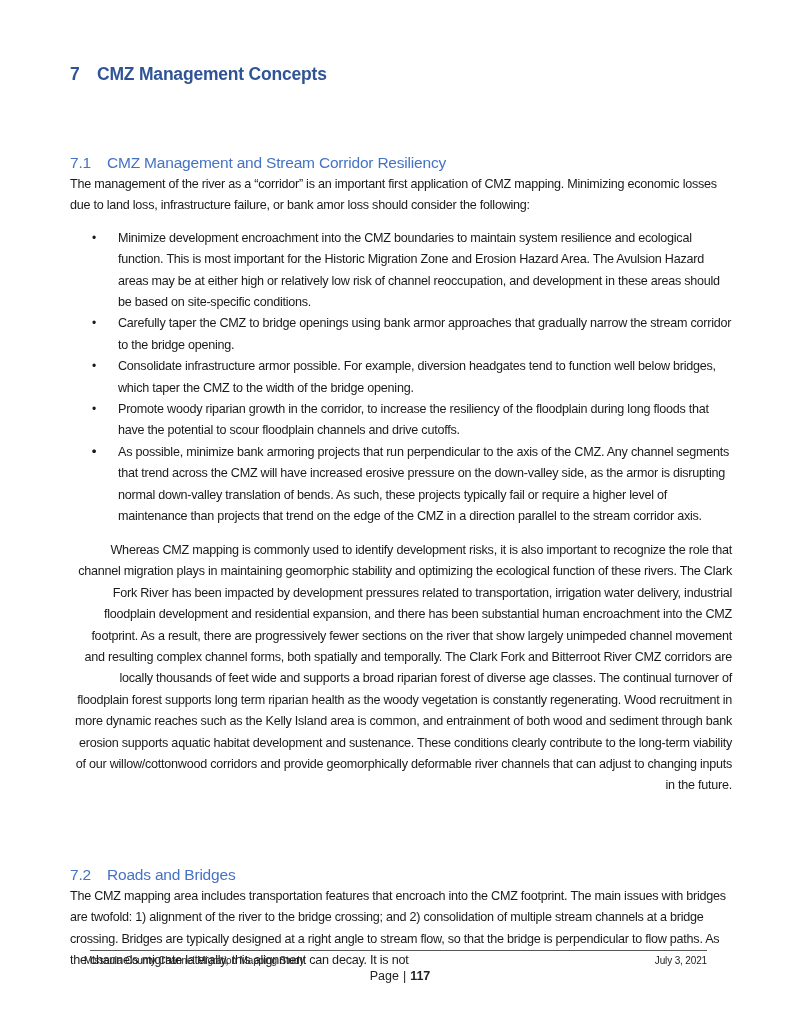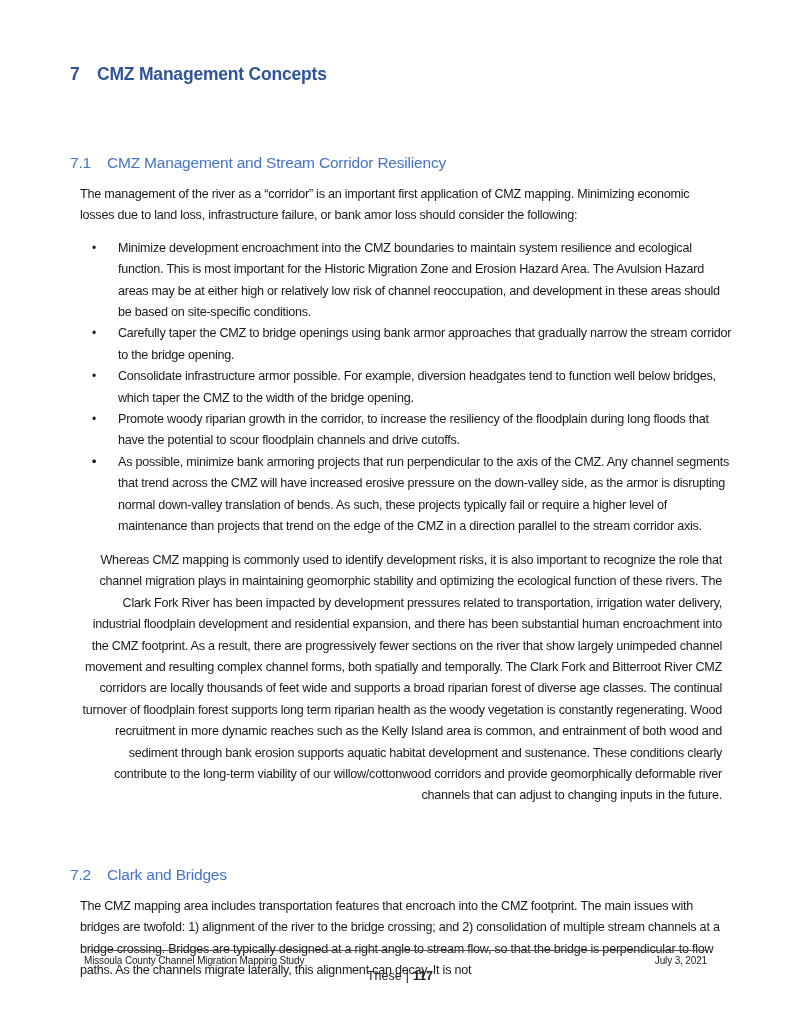--- a/index.html
+++ b/index.html
@@ -11,21 +11,21 @@
     .h1 {
       position: absolute; left: 0; top: 64px; margin: 0;
       font-size: 17.5px; font-weight: bold; color: #2f5496; letter-spacing: -0.2px;
     }
     .h1 .num { display: inline-block; width: 27px; }
     .h2 {
       margin: 0; font-size: 15.5px; font-weight: normal; color: #4472c4; letter-spacing: -0.2px;
     }
     .h2 .num { display: inline-block; width: 37px; margin-top: 48px; }
     .p {
-      margin: 10px; font-size: 12.6px; line-height: 21.4px; letter-spacing: -0.25px;
+      margin: 0; font-size: 12.6px; line-height: 21.4px; letter-spacing: -0.25px;
     }
     .sec71 { position: absolute; left: 0; top: 104px; width: 662px; }
     .sec71 .h2 { margin-bottom: 0px; line-height: 22px; }
     ul.bullets { list-style: none; margin: 11px 0 0 0; padding: 0; }
     ul.bullets li {
       position: relative; padding-left: 48px; font-size: 12.6px; line-height: 21.4px; letter-spacing: -0.25px;
     }
     ul.bullets li .dot {
       position: absolute; left: 22px; top: 0; font-size: 12px;
     }
@@ -70,24 +70,24 @@
       <li><span class="dot">•</span><span>As possible, minimize bank armoring projects that run perpendicular to the axis of the CMZ. Any channel segments that trend across the CMZ will have increased erosive pressure on the down-valley side, as the armor is disrupting normal down-valley translation of bends. As such, these projects typically fail or require a higher level of maintenance than projects that trend on the edge of the CMZ in a direction parallel to the stream corridor axis.</span></li>
     </ul>
   </div>
 
   <div class="para2">
     <p class="p">Whereas CMZ mapping is commonly used to identify development risks, it is also important to recognize the role that channel migration plays in maintaining geomorphic stability and optimizing the ecological function of these rivers. The Clark Fork River has been impacted by development pressures related to transportation, irrigation water delivery, industrial floodplain development and residential expansion, and there has been substantial human encroachment into the CMZ footprint. As a result, there are progressively fewer sections on the river that show largely unimpeded channel movement and resulting complex channel forms, both spatially and temporally. The Clark Fork and Bitterroot River CMZ corridors are locally thousands of feet wide and supports a broad riparian forest of diverse age classes. The continual turnover of floodplain forest supports long term riparian health as the woody vegetation is constantly regenerating. Wood recruitment in more dynamic reaches such as the Kelly Island area is common, and entrainment of both wood and sediment through bank erosion supports aquatic habitat development and sustenance. These conditions clearly contribute to the long-term viability of our willow/cottonwood corridors and provide geomorphically deformable river channels that can adjust to changing inputs in the future.</p>
   </div>
 
   <div class="sec72">
     <h2 class="h2">
-      <span class="num">7.2</span><span>Clark and Bridges</span>
+      <span class="num">7.2</span><span>Roads and Bridges</span>
     </h2>
     <p class="p">The CMZ mapping area includes transportation features that encroach into the CMZ footprint. The main issues with bridges are twofold: 1) alignment of the river to the bridge crossing; and 2) consolidation of multiple stream channels at a bridge crossing. Bridges are typically designed at a right angle to stream flow, so that the bridge is perpendicular to flow paths. As the channels migrate laterally, this alignment can decay. It is not</p>
   </div>
 </div>
 
 <div class="footer-rule"></div>
 <div class="footer-left">Missoula County Channel Migration Mapping Study</div>
 <div class="footer-right">July 3, 2021</div>
 <div class="footer-page">
-  <span>These</span><span class="sep">|</span><span class="pnum">117</span>
+  <span>Page</span><span class="sep">|</span><span class="pnum">117</span>
 </div>
 
 </body></html>

